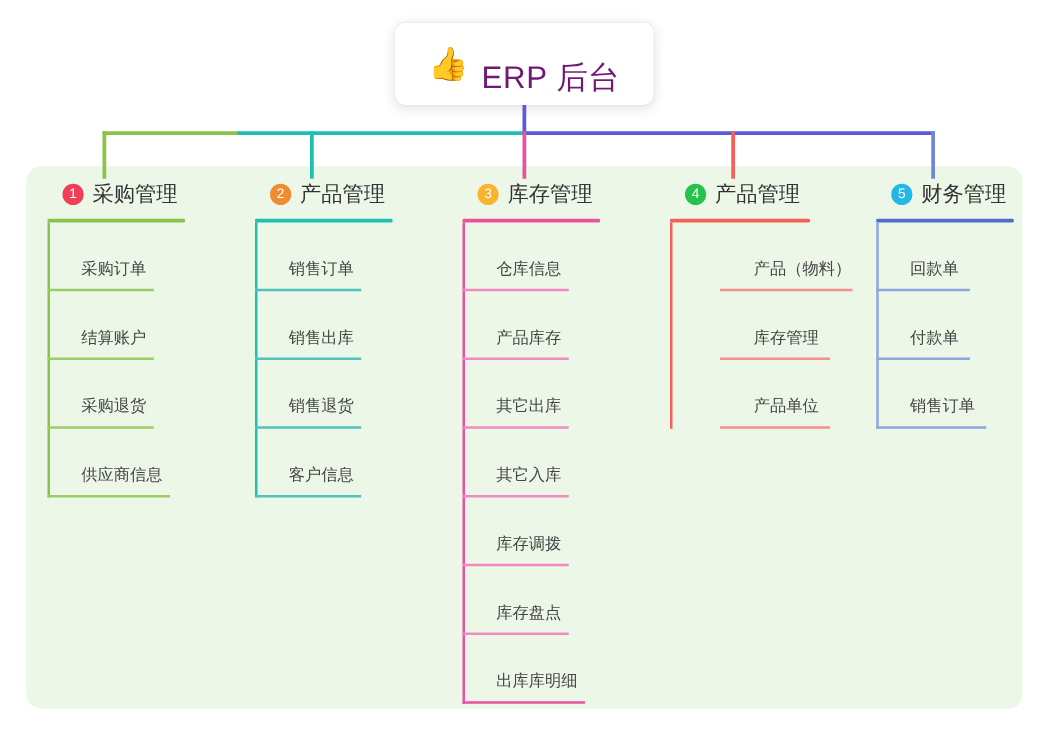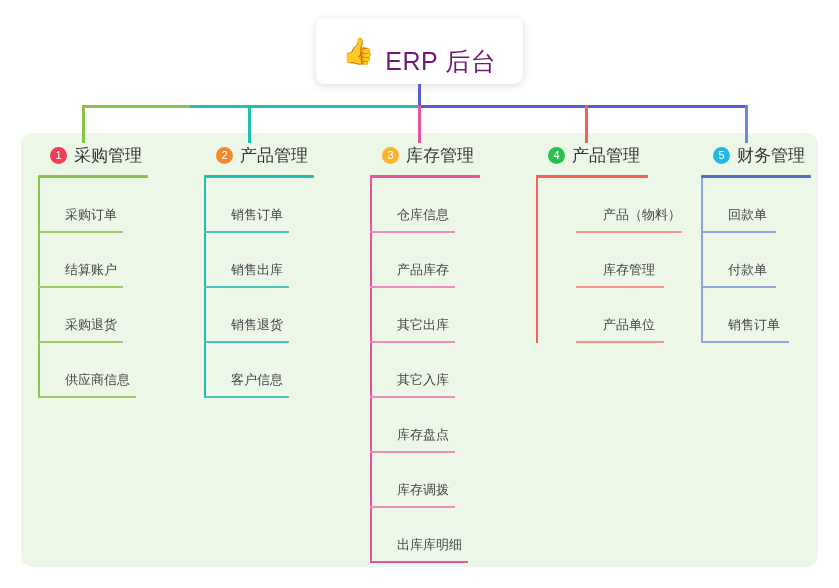--- a/index.html
+++ b/index.html
@@ -227,25 +227,25 @@
       </div>
       <div class="item">
         <span class="item-label">其它出库</span>
         <span class="item-rule" style="background:#ef8bc0; width:85px;"></span>
       </div>
       <div class="item">
         <span class="item-label">其它入库</span>
         <span class="item-rule" style="background:#ef8bc0; width:85px;"></span>
       </div>
       <div class="item">
+        <span class="item-label">库存调拨</span>
+        <span class="item-rule" style="background:#ef8bc0; width:85px;"></span>
+      </div>
+      <div class="item">
         <span class="item-label">库存盘点</span>
-        <span class="item-rule" style="background:#ef8bc0; width:85px;"></span>
-      </div>
-      <div class="item">
-        <span class="item-label">库存调拨</span>
         <span class="item-rule" style="background:#ef8bc0; width:85px;"></span>
       </div>
       <div class="item">
         <span class="item-label">出库库明细</span>
         <span class="item-rule" style="background:#e8529f; width:98px;"></span>
       </div>
     </div>
   </div>
 
   <div class="column" style="left:536px; width:150px;">

